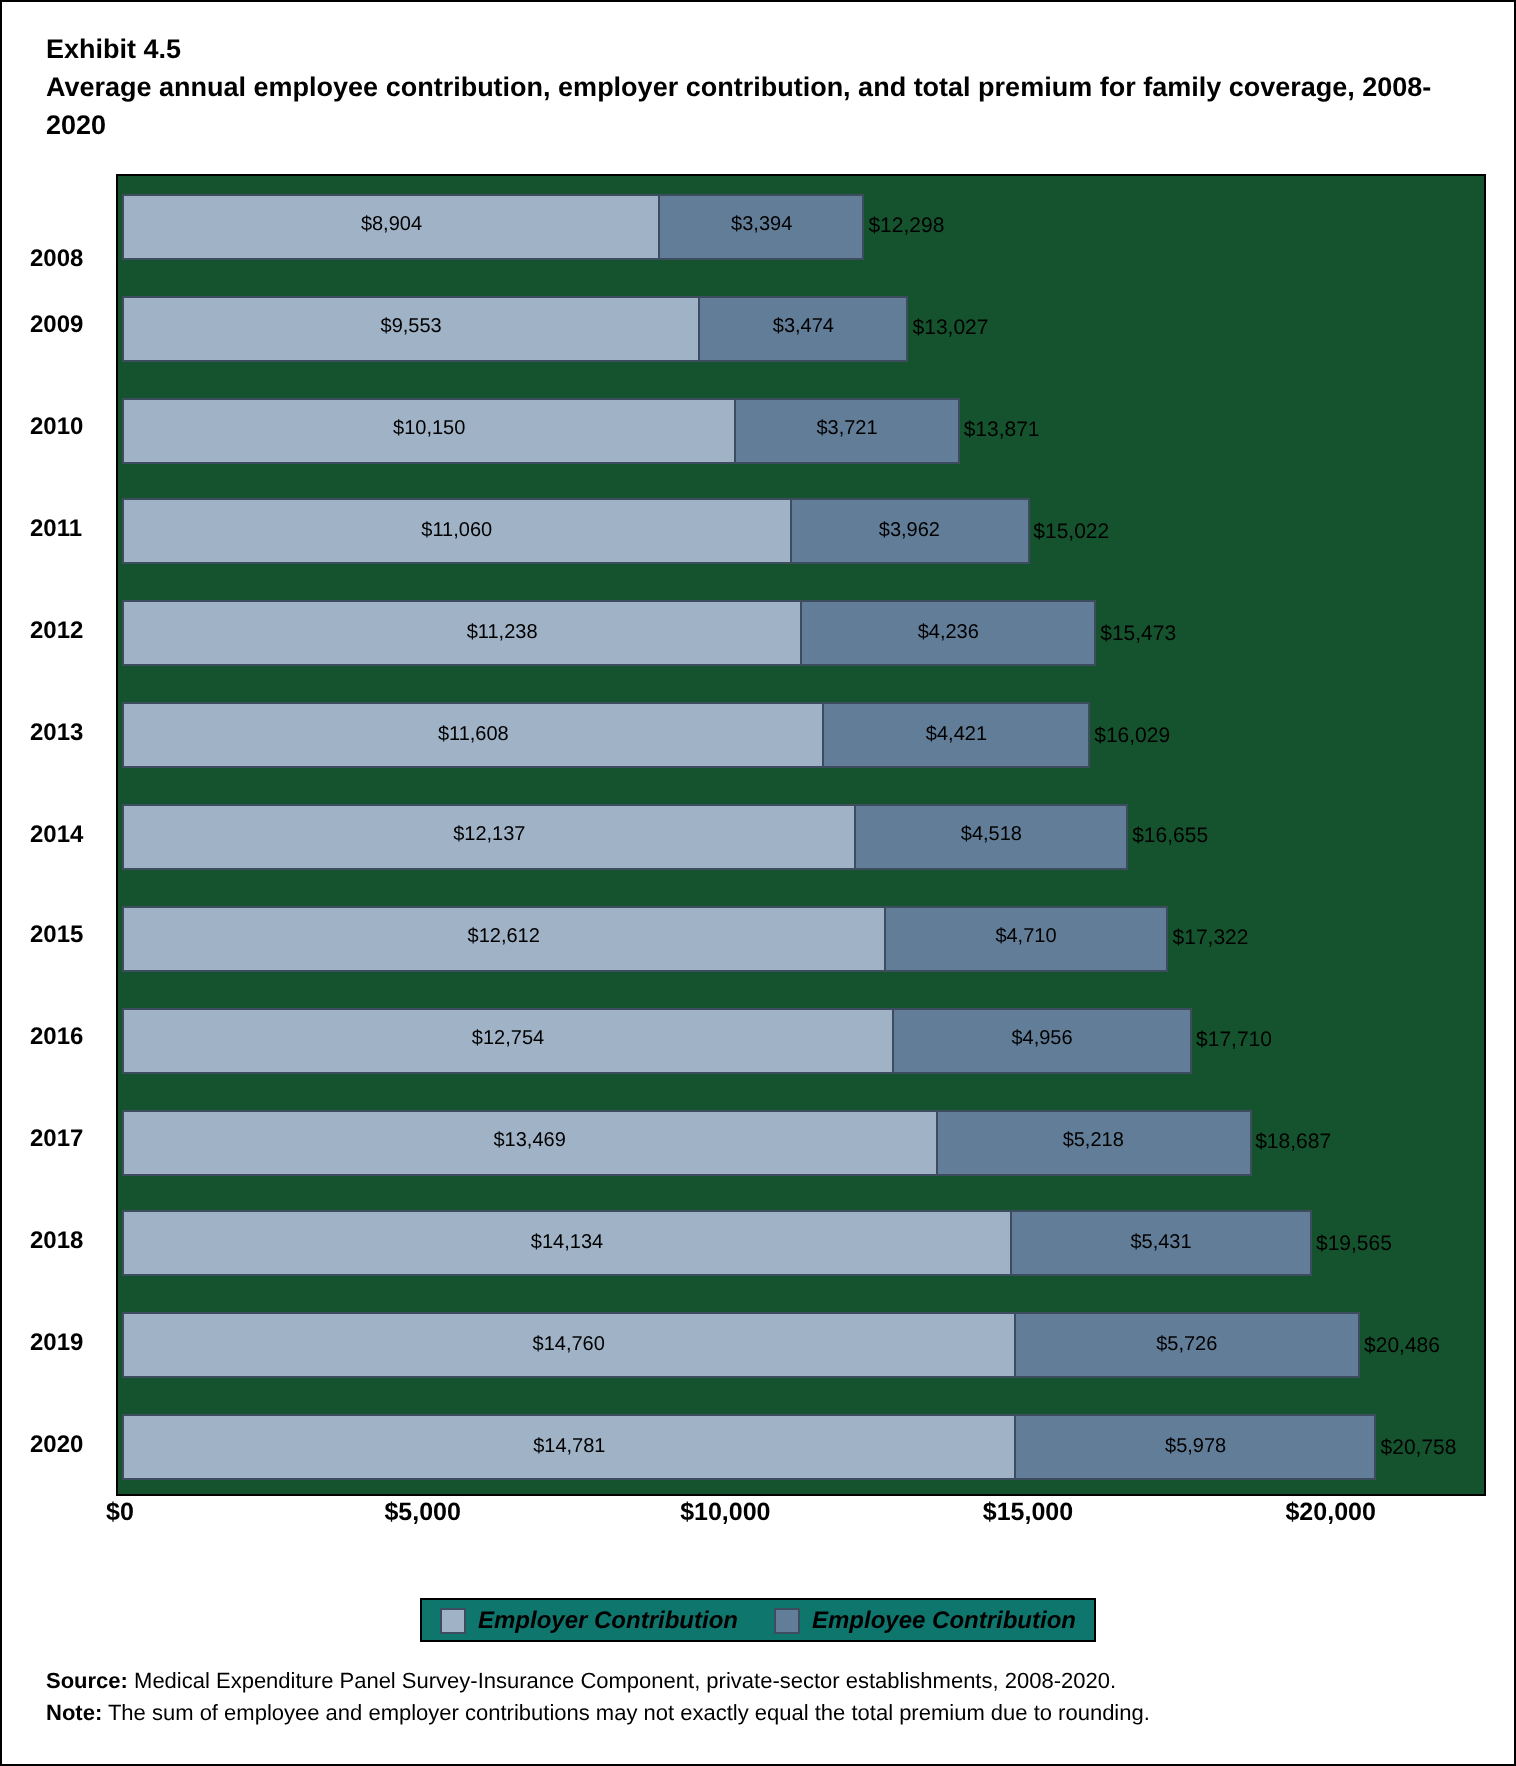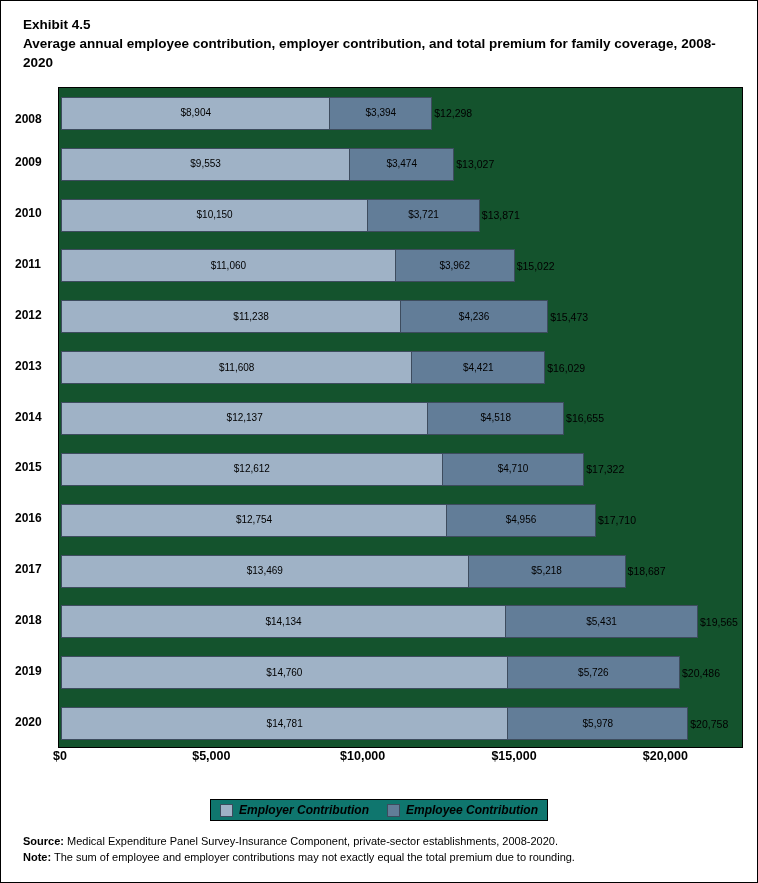--- a/index.html
+++ b/index.html
@@ -292,21 +292,21 @@
               <span class="seg-label">$5,218</span>
               <span class="total-label">$18,687</span>
             </div>
           </div>
         </div>
         <div class="bar-row" style="top: 508.462px; height: 50.8462px;">
           <div class="bar-wrap" style="top: 8.92308px;">
             <div class="seg employer" style="width: 445px;">
               <span class="seg-label">$14,134</span>
             </div>
-            <div class="seg employee" style="width: 193px; margin-left: -1px;">
+            <div class="seg employee" style="width: 151px; margin-left: -1px;">
               <span class="seg-label">$5,431</span>
               <span class="total-label">$19,565</span>
             </div>
           </div>
         </div>
         <div class="bar-row" style="top: 559.308px; height: 50.8462px;">
           <div class="bar-wrap" style="top: 8.92308px; border-radius: 11px;">
             <div class="seg employer" style="width: 446.736px;">
               <span class="seg-label">$14,760</span>
             </div>
@@ -324,21 +324,21 @@
             <div class="seg employee" style="width: 180.934px; margin-left: -1px;">
               <span class="seg-label">$5,978</span>
               <span class="total-label">$20,758</span>
             </div>
           </div>
         </div>
       </div>
   </div>
 
   <div id="ylabels">
-      <div class="ylabel" style="top: 111px;">2008</div>
+      <div class="ylabel" style="top: 121px;">2008</div>
       <div class="ylabel" style="top: 154.269px;">2009</div>
       <div class="ylabel" style="top: 205.115px;">2010</div>
       <div class="ylabel" style="top: 255.962px;">2011</div>
       <div class="ylabel" style="top: 306.808px;">2012</div>
       <div class="ylabel" style="top: 357.654px;">2013</div>
       <div class="ylabel" style="top: 408.5px;">2014</div>
       <div class="ylabel" style="top: 459.346px;">2015</div>
       <div class="ylabel" style="top: 510.192px;">2016</div>
       <div class="ylabel" style="top: 561.038px;">2017</div>
       <div class="ylabel" style="top: 611.885px;">2018</div>

